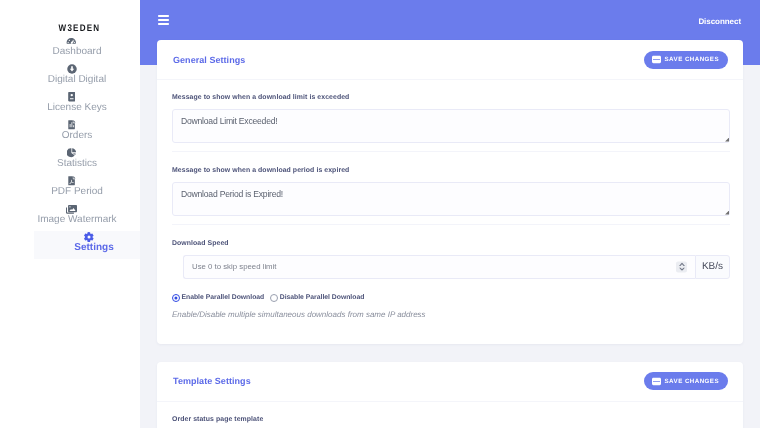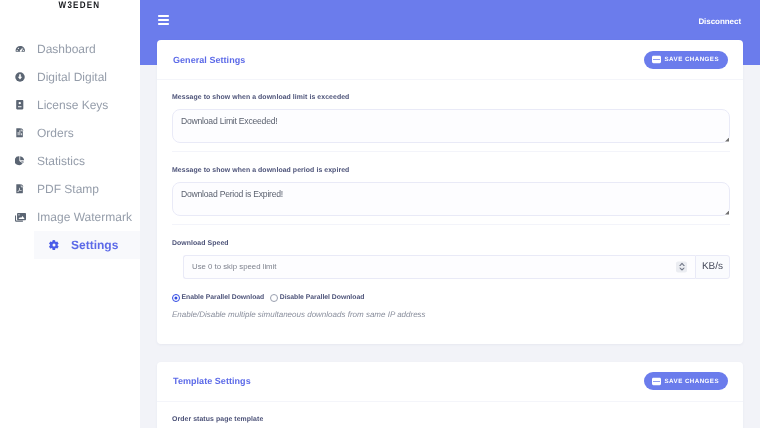--- a/index.html
+++ b/index.html
@@ -8,32 +8,32 @@
     font-family:"Liberation Sans", sans-serif;
     background:#f2f3f8;
     -webkit-font-smoothing:antialiased;
     text-rendering:geometricPrecision;
   }
   .app { display:flex; width:760px; height:428px; }
 
   
   .sidebar { width:140px; flex:0 0 140px; background:#ffffff; position:relative; }
   .brand {
-    height:34px; display:flex; align-items:flex-start; justify-content:center;
-    padding-top:0px;
+    height:34px; display:flex; align-items:flex-end; justify-content:center;
+    padding-top:12px;
     margin-left:16px;
   }
   .brand span {
     font-size:9.6px; font-weight:bold; letter-spacing:1.45px; color:#16181c; text-indent:1.45px;
     display:inline-block; transform:scaleX(.84) translateX(1.5px); transform-origin:center;
   }
   .nav { margin-top:1px; }
   .nav-item {
     height:28px; display:flex; align-items:center; padding-left:14px;
-    font-size:12px; color:#959daa; position:relative;
+    font-size:10px; color:#959daa; position:relative;flex-direction:column;
   }
   .nav-item .ic {
     width:12px; height:12px; display:flex; align-items:center; justify-content:center;
     margin-right:11px; flex:0 0 12px;
   }
   .nav-item .ic svg { display:block; }
   .nav-item .lbl { line-height:1; }
   .nav-item.active { background:#f8f9fc; color:#5c6ae8;margin-left:34px; }
   .nav-item.active .lbl { font-weight:bold; }
 
@@ -67,21 +67,21 @@
 
   .card-body { padding:13px 13px 0px 15px; }
   .tawrap { position:relative; }
   .tagrip { position:absolute; right:1px; bottom:1px; width:5.5px; height:5.5px; pointer-events:none; }
   .frow { padding-bottom:8px; border-bottom:1px solid #f3f4fa; margin-bottom:14px; }
   .frow.last { border-bottom:none; padding-bottom:0; margin-bottom:0; }
   .radiowrap { padding-top:15px; padding-bottom:25px; }
   .flabel { font-size:6.9px; font-weight:bold; color:#4c5278; line-height:1; margin-bottom:0; letter-spacing:.08px; padding-top:2px; padding-bottom:7px;}
 
   textarea.ta {
-    display:block; width:100%; height:34px; border:1px solid #e9eaf7; border-radius:8px;
+    display:block; width:100%; height:34px; border:1px solid #e9eaf7; border-radius:3px;
     background:#fdfdff; font-family:"Liberation Sans", sans-serif; font-size:8.6px; letter-spacing:-.22px;
     color:#5c6270; padding:6.5px 8px; resize:none; outline:none; line-height:1.3;
   }
 
   .igroup { display:flex; height:24px; position:relative;margin-left:11px; }
   .spinner { position:absolute; right:43px; top:50%; transform:translateY(-50%);
     width:11px; height:11px; background:#ebedf2; border-radius:2px;
     display:flex; flex-direction:column; align-items:center; justify-content:center; gap:1px; }
   .spinner svg { display:block; }
   .igroup input {
@@ -157,21 +157,21 @@
             </svg>
           </span>
           <span class="lbl">Statistics</span>
         </div>
         <div class="nav-item">
           <span class="ic">
             <svg width="8" height="9.5" viewBox="0 0 14 16" fill="#5b6573">
               <path d="M8.5 4.5V0H1.2C.8 0 .5.3.5.8v14.5c0 .4.3.7.8.7h10c.4 0 .7-.3.7-.8V5.2H9.2a.8.8 0 0 1-.7-.7zm1.1 6.8c-.5.3-1.3 0-2-.3-.8.2-1.7.4-2.5.8-.7 1.2-1.3 1.8-1.8 1.8-.1 0-.3 0-.4-.1l-.3-.2c-.1-.1-.1-.2 0-.4.1-.4.7-.9 1.8-1.4.4-.8.8-1.8 1.1-2.7-.2-.8-.4-1.5-.2-2 .1-.3.3-.5.6-.5.2 0 .4.1.5.3.3.4.2 1.3-.1 2.4.3.6.7 1 1.2 1.4.3 0 .6-.1.9-.1 1 0 1.4.3 1.4.7 0 .2 0 .3-.2.3zm-.4-.5c-.1-.1-.4-.3-1.2-.3.5.2 1 .3 1.2.3zM6.8 8.6c.1-.7.2-1.2 0-1.5-.1.4-.1.9 0 1.5zm-.2 1.1c-.2.6-.5 1.2-.8 1.8.5-.2 1-.4 1.6-.5a4 4 0 0 1-.8-1.3zm-2.4 2.7c-.4.3-.7.6-.8.8.2-.1.5-.4.8-.8zM12.8 3.7L10 .2a.8.8 0 0 0-.5-.2h-.2v4.2H13v-.2a.8.8 0 0 0-.2-.5z"></path>
             </svg>
           </span>
-          <span class="lbl">PDF Stamp</span>
+          <span class="lbl">PDF Period</span>
         </div>
         <div class="nav-item">
           <span class="ic">
             <svg width="11" height="9" viewBox="0 0 16 13" fill="#5b6573">
               <path d="M1.5 3.5H0v7.8c0 .6.5 1.2 1.2 1.2h10.3v-1.5H1.5V3.5z"></path>
               <path d="M14.8 0H4.2C3.5 0 3 .6 3 1.2v8c0 .7.5 1.3 1.2 1.3h10.6c.7 0 1.2-.6 1.2-1.3v-8C16 .6 15.5 0 14.8 0zM5.8 1.6a1 1 0 1 1 0 2 1 1 0 0 1 0-2zM14 8.8H5l2.4-3 1.3 1.6 2.3-3L14 8.8z"></path>
             </svg>
           </span>
           <span class="lbl">Image Watermark</span>
         </div>

